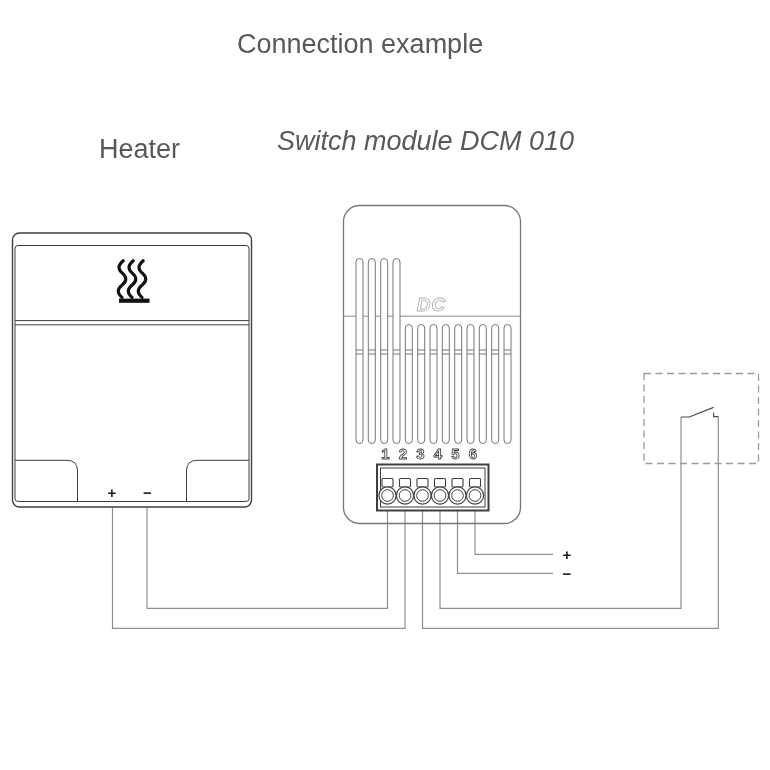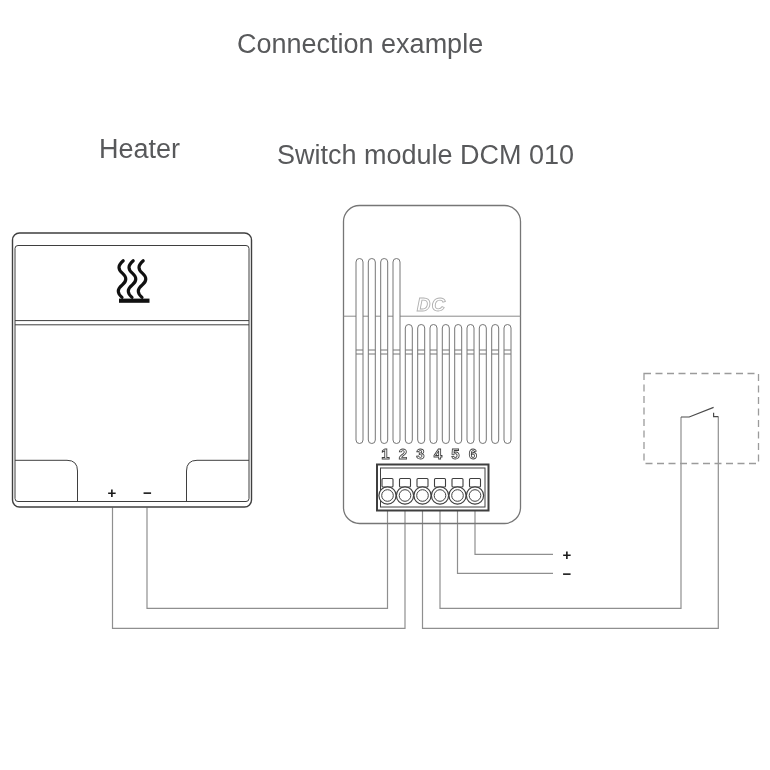--- a/index.html
+++ b/index.html
@@ -5,21 +5,21 @@
   :root{
     --text:#58595b; --device-outline:#3f3f3f; --module-outline:#767676;
     --wire:#8f8f8f; --dashed-box:#9b9b9b; --icon:#111111; --logo-outline:#b0b0b0;
   }
   html,body{margin:0;padding:0;background:#ffffff;}
   #page{position:relative;width:770px;height:629px;background:#ffffff;overflow:hidden;
         font-family:"Liberation Sans", sans-serif;color:var(--text);}
   .caption{position:absolute;font-size:27px;line-height:1.1;color:var(--text);white-space:nowrap;}
   #title{left:237px;top:30px;}
   #heater-label{left:99px;top:135px;}
-  #module-label{left:277px;top:141px;}
+  #module-label{left:277px;top:127px;font-style:italic;}
   svg{position:absolute;left:0;top:0;}
   .dev{stroke:var(--device-outline);fill:none;}
   .mod{stroke:var(--module-outline);fill:none;}
   .vent{stroke:var(--module-outline);fill:#ffffff;stroke-width:1;}
   .tick{stroke:var(--module-outline);stroke-width:1;fill:none;}
   .wire{stroke:var(--wire);stroke-width:1.2;fill:none;}
   .seam{stroke:#8a8a8a;stroke-width:1;fill:none;}
   .blockline{stroke:var(--device-outline);fill:#ffffff;}
   .switchline{stroke:#4a4a4a;stroke-width:1.2;fill:none;}
   .dash{stroke:var(--dashed-box);stroke-width:1.3;fill:none;stroke-dasharray:7 4.5;}

